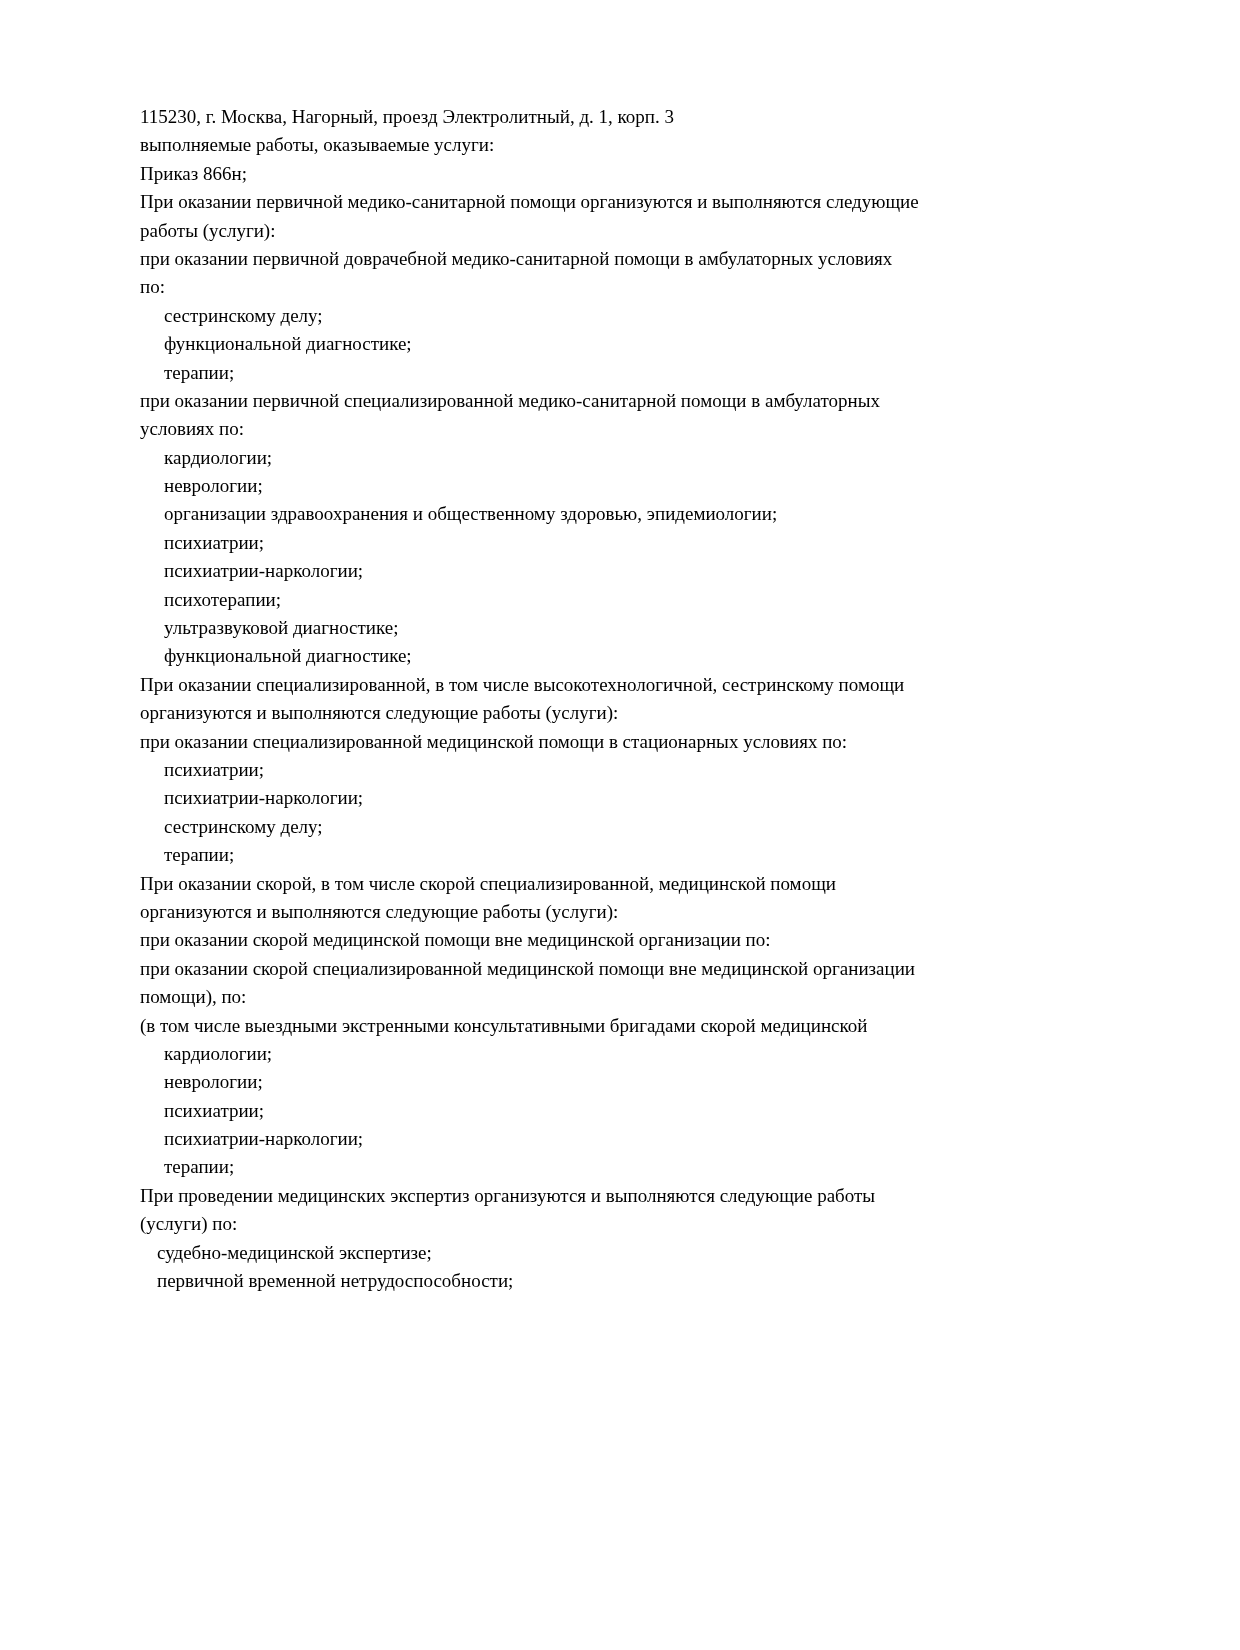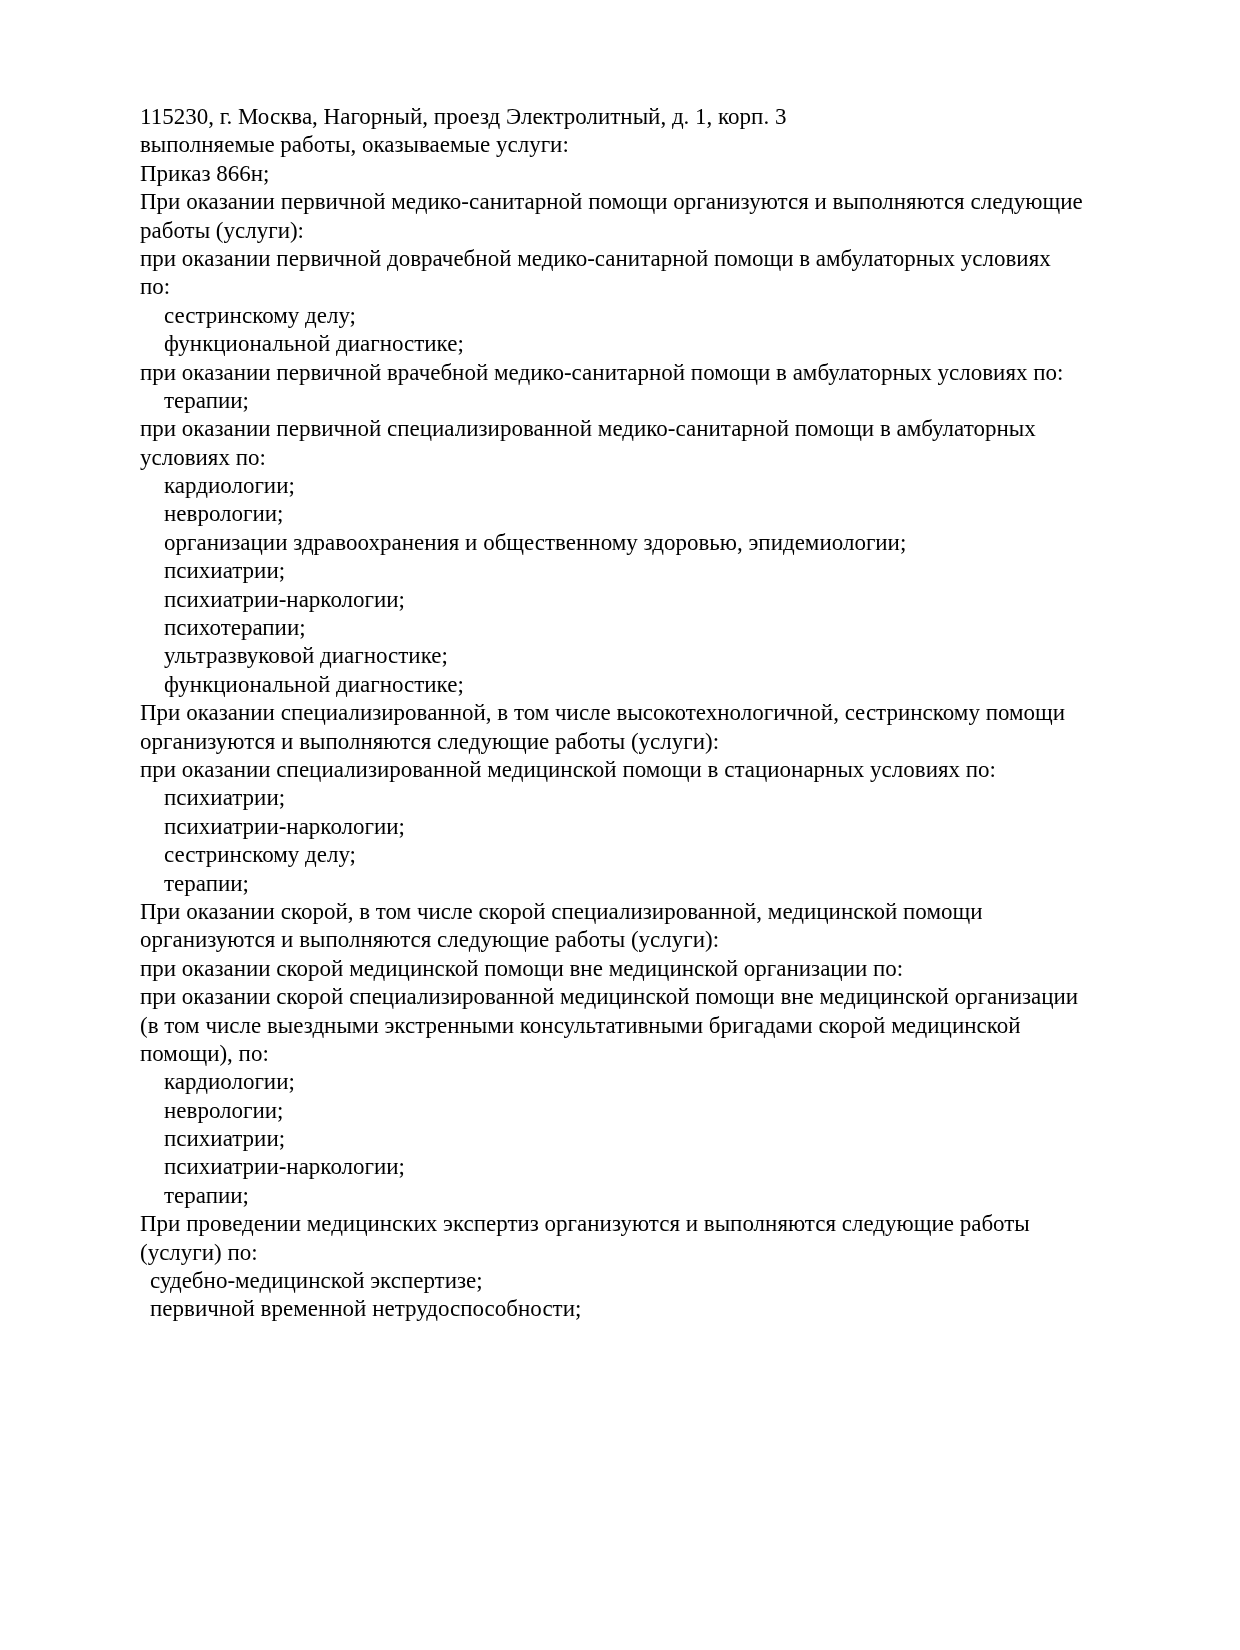--- a/index.html
+++ b/index.html
@@ -17,48 +17,47 @@
     position: absolute;
     top: 0;
     left: 0;
     width: 1240px;
     height: 1650px;
     background: #ffffff;
   }
   .doc {
     padding: 103px 0 0 140px;
     font-family: "Liberation Serif", "DejaVu Serif", serif;
-    font-size: 23px;
+    font-size: 19px;
     line-height: 28.4px;
     color: #000000;
     white-space: nowrap;
   }
   .line {
     height: 28.4px;
   }
   .indent-0 { margin-left: 0; }
   .indent-1 { }
   .indent-2 { margin-left: 24px; }
-  .indent-3 { margin-left: 10px; }
+  .indent-3 { margin-left: 17px; }
 </style>
 </head>
 <body>
 
 <div class="page">
   <div class="doc" style="color: rgb(0, 0, 0);">
       <div class="line indent-0">115230, г. Москва, Нагорный, проезд Электролитный, д. 1, корп. 3</div>
       <div class="line indent-0">выполняемые работы, оказываемые услуги:</div>
       <div class="line indent-0">Приказ 866н;</div>
       <div class="line indent-0">При оказании первичной медико-санитарной помощи организуются и выполняются следующие</div>
       <div class="line indent-0">работы (услуги):</div>
       <div class="line indent-1">при оказании первичной доврачебной медико-санитарной помощи в амбулаторных условиях</div>
       <div class="line indent-0">по:</div>
       <div class="line indent-2">сестринскому делу;</div>
       <div class="line indent-2">функциональной диагностике;</div>
-      <div class="line indent-1">при оказании первичной врачебной медико-санитарной помощи в амбулаторных условиях по:</div>
       <div class="line indent-2">терапии;</div>
       <div class="line indent-1">при оказании первичной специализированной медико-санитарной помощи в амбулаторных</div>
       <div class="line indent-0">условиях по:</div>
       <div class="line indent-2">кардиологии;</div>
       <div class="line indent-2">неврологии;</div>
       <div class="line indent-2">организации здравоохранения и общественному здоровью, эпидемиологии;</div>
       <div class="line indent-2">психиатрии;</div>
       <div class="line indent-2">психиатрии-наркологии;</div>
       <div class="line indent-2">психотерапии;</div>
       <div class="line indent-2">ультразвуковой диагностике;</div>
@@ -67,22 +66,22 @@
       <div class="line indent-0">организуются и выполняются следующие работы (услуги):</div>
       <div class="line indent-1">при оказании специализированной медицинской помощи в стационарных условиях по:</div>
       <div class="line indent-2">психиатрии;</div>
       <div class="line indent-2">психиатрии-наркологии;</div>
       <div class="line indent-2">сестринскому делу;</div>
       <div class="line indent-2">терапии;</div>
       <div class="line indent-0">При оказании скорой, в том числе скорой специализированной, медицинской помощи</div>
       <div class="line indent-0">организуются и выполняются следующие работы (услуги):</div>
       <div class="line indent-1">при оказании скорой медицинской помощи вне медицинской организации по:</div>
       <div class="line indent-1">при оказании скорой специализированной медицинской помощи вне медицинской организации</div>
+      <div class="line indent-0">помощи), по:</div>
       <div class="line indent-0">(в том числе выездными экстренными консультативными бригадами скорой медицинской</div>
-      <div class="line indent-0">помощи), по:</div>
       <div class="line indent-2">кардиологии;</div>
       <div class="line indent-2">неврологии;</div>
       <div class="line indent-2">психиатрии;</div>
       <div class="line indent-2">психиатрии-наркологии;</div>
       <div class="line indent-2">терапии;</div>
       <div class="line indent-0">При проведении медицинских экспертиз организуются и выполняются следующие работы</div>
       <div class="line indent-0">(услуги) по:</div>
       <div class="line indent-3">судебно-медицинской экспертизе;</div>
       <div class="line indent-3">первичной временной нетрудоспособности;</div>
     </div>

